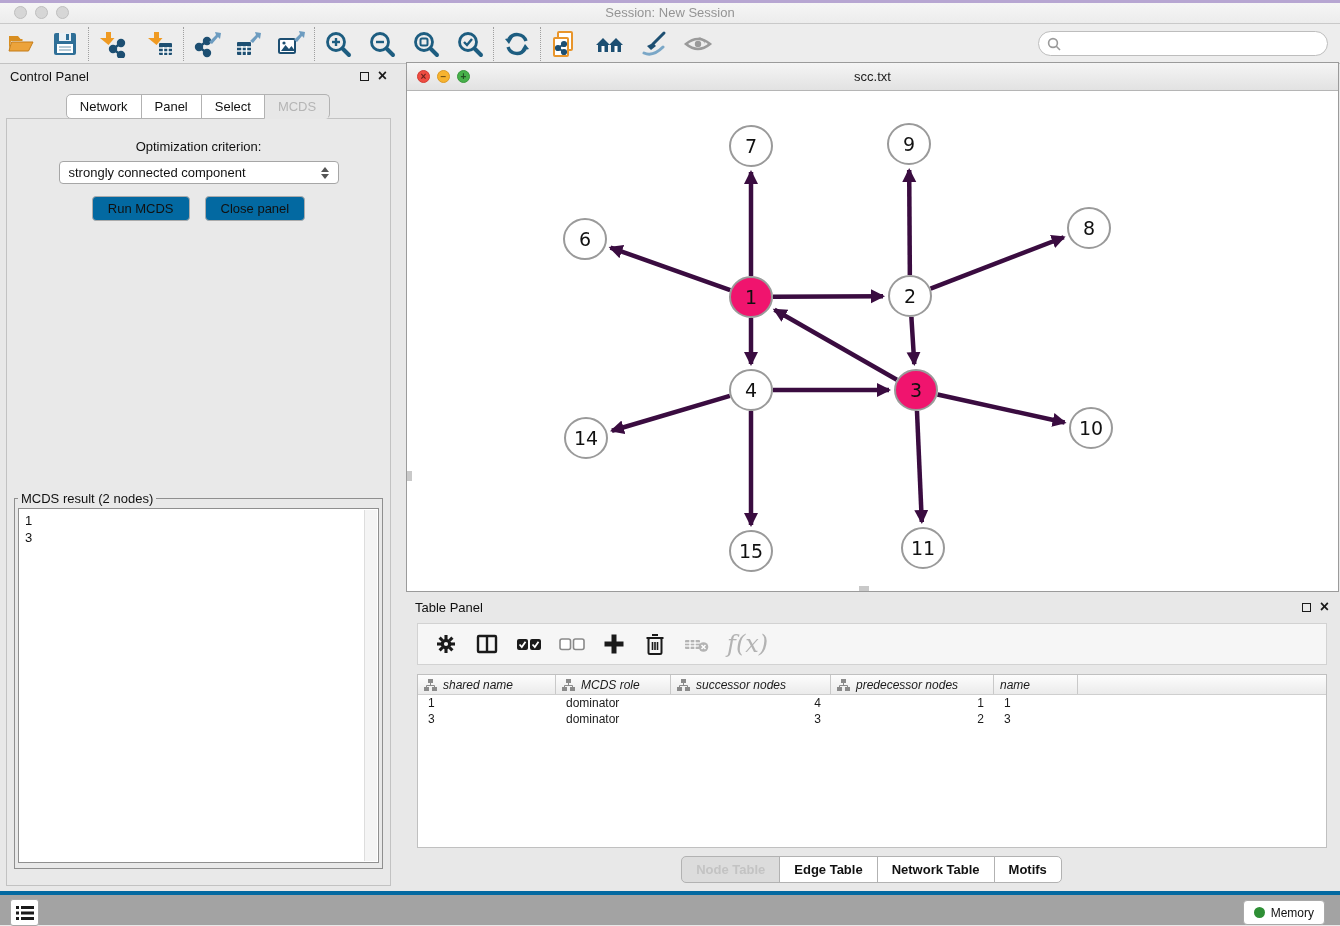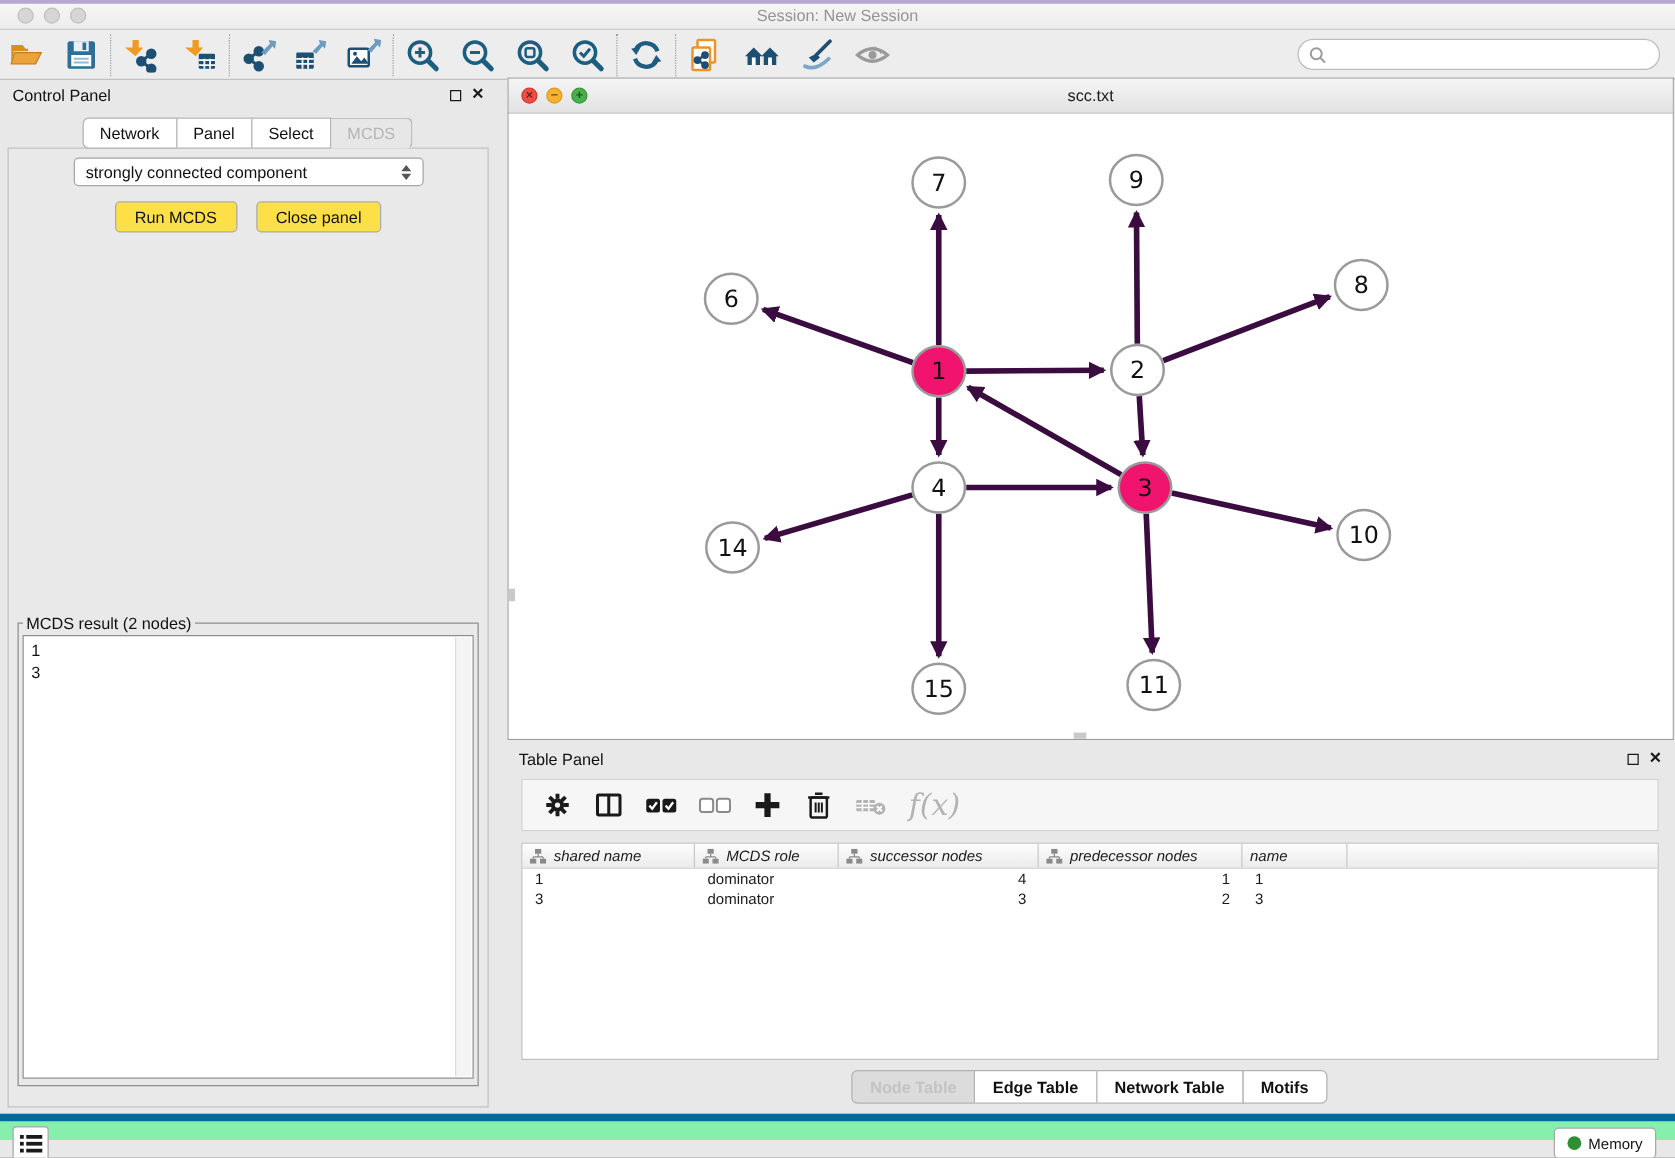--- a/index.html
+++ b/index.html
@@ -39,21 +39,21 @@
   .cp-body { position:absolute; left:6px; right:6px; top:54px; bottom:4px;
     border:1px solid #c2c2c2; background:#e9e9e9; }
   .opt-label { text-align:center; font-size:13px; margin-top:20px; color:#111; }
   .select { width:280px; height:23px; margin:7px auto 0 auto; background:#fff; border:1px solid #a6a6a6;
     border-radius:4px; display:flex; align-items:center; padding:0 9px; font-size:13px; color:#111; }
   .spin { margin-left:auto; display:flex; flex-direction:column; gap:2px; }
   .spin i { display:block; width:0; height:0; border-left:4px solid transparent; border-right:4px solid transparent; }
   .spin .up { border-bottom:5px solid #555; }
   .spin .dn { border-top:5px solid #555; }
   .btnrow { display:flex; justify-content:center; gap:15px; margin-top:12px; }
-  .btn { background:#fde047; border:1px solid #ababab; border-radius:4px; font-size:13px;
+  .btn { background:#0369a1; border:1px solid #ababab; border-radius:4px; font-size:13px;
     padding:4px 15px; color:#111; font-family:"Liberation Sans", sans-serif; }
   .result-fieldset { position:absolute; left:7px; right:7px; top:372px; height:378px;
     border:1px solid #8f8f8f; }
   .result-fieldset legend { font-size:13px; color:#111; margin-left:3px; padding:0 3px; }
   .result-box { position:absolute; left:3px; right:3px; top:2px; bottom:5px;
     background:#fff; border:1px solid #8f8f8f; }
   .result-lines { padding:3px 6px; font-size:13px; line-height:17px; color:#111; }
   .result-scroll { position:absolute; top:1px; right:1px; bottom:1px; width:13px;
     background:#f4f4f4; border-left:1px solid #ddd; }
 
@@ -87,22 +87,22 @@
     border-right:1px solid #c9c9c9; padding:0 6px; gap:6px; }
   .th .th-label { flex:1; text-align:left;font-style:italic; }
   .trow { display:flex; height:16px; align-items:center; }
   .td { font-size:12px; color:#1a1a1a; padding:0 10px; }
   .td.right { text-align:right; }
   .tp-tabs { position:absolute; left:0; right:0; top:261px; display:flex; justify-content:center; }
   .tp-tabs .tab { padding:5px 14px; font-weight:bold; }
   .tp-tabs .tab.ghost { background:#dcdcdc; color:#c3c3c3; border-bottom-color:#b2b2b2; }
 
   
-  .statusbar { position:absolute; left:0; top:891px; width:100%; height:21px;
-    background:#86efac; border-top:6px solid #0369a1; }
+  .statusbar { position:absolute; left:0; top:891px; width:100%; height:34px;
+    background:#a3a3a3; border-top:4px solid #0369a1; }
   .list-btn { position:absolute; left:10px; top:4px; width:29px; height:27px; background:#fff;
     border:1px solid #a9a9a9; border-radius:3px; display:flex; align-items:center; justify-content:center; }
   .memory-btn { position:absolute; right:15px; top:5px; height:25px; background:#fff;
     border:1px solid #a9a9a9; border-radius:4px; display:flex; align-items:center; gap:6px;
     padding:0 10px; font-size:12px; color:#111; }
   .memory-dot { width:11px; height:11px; border-radius:50%; background:#2e8f35; }
 </style>
 </head>
 <body>
 
@@ -281,20 +281,21 @@
         <span class="close-btn">×</span>
       </span>
     </div>
     <div class="tabrow">
       <div class="tab first">Network</div>
       <div class="tab">Panel</div>
       <div class="tab">Select</div>
       <div class="tab last ghost">MCDS</div>
     </div>
     <div class="cp-body">
+      <div class="opt-label">Optimization criterion:</div>
       <div class="select">
         <span>strongly connected component</span>
         <span class="spin">
             <i class="up"></i>
             <i class="dn"></i>
           </span>
       </div>
       <div class="btnrow">
         <button class="btn">Run MCDS</button>
         <button class="btn">Close panel</button>

